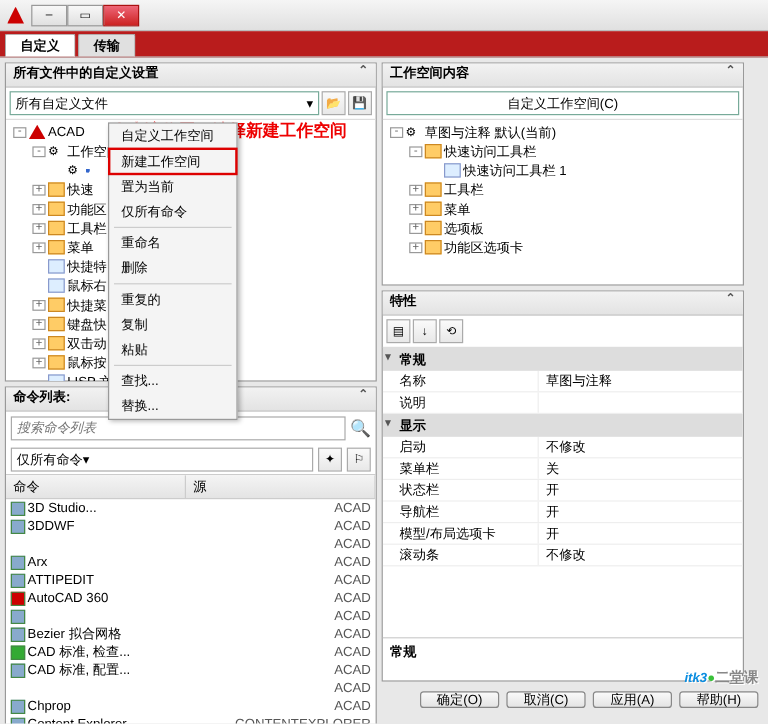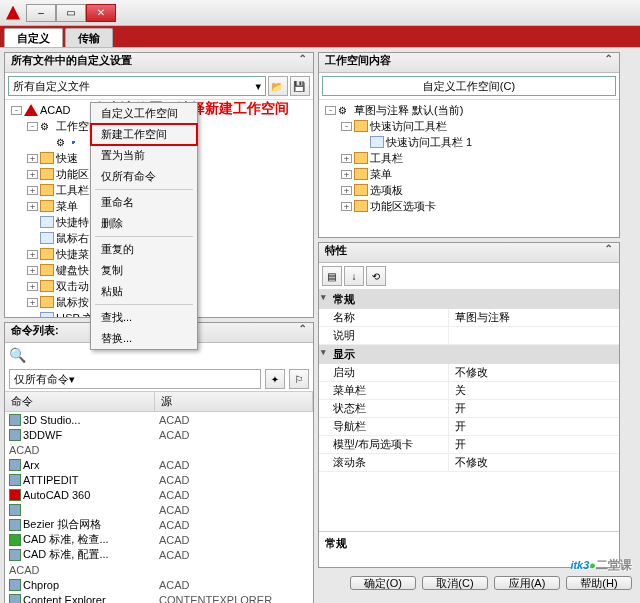--- a/index.html
+++ b/index.html
@@ -48,21 +48,21 @@
 .search-inp { flex: 1; height: 20px; border: 1px solid #aaa; padding: 0 4px; font-style: italic; color: #aaa; }
 .magnify { font-size: 14px; color: #555; }
 
 .filter-row { display: flex; padding: 2px 4px; gap: 4px; align-items: center; }
 .filter-dd { flex: 1; height: 20px; border: 1px solid #aaa; padding: 0 4px; display: flex; align-items: center; }
 
 .table { flex: 1; overflow: auto; border-top: 1px solid #ccc; }
 .thead { display: flex; background: linear-gradient(#f4f4f4,#e4e4e4); border-bottom: 1px solid #ccc; position: sticky; top: 0;}
 .th { padding: 2px 6px; border-right: 1px solid #ccc; }
 .th.c1 { width: 150px; } .th.c2 { flex: 1; }
-.trow { display: flex; height: 15px; align-items: center; }
+.trow { display: flex; height: 15px; align-items: center; text-align: right; }
 .td { padding: 0 4px; overflow: hidden; text-overflow: ellipsis; }
 .td.c1 { width: 150px; display: flex; align-items: center; gap: 2px; } .td.c2 { flex: 1; color: #555; }
 .row-icon { width: 12px; height: 12px; background: #6a6; border: 1px solid #484; display: inline-block; }
 
 .prop-table { flex: 1; overflow: auto; }
 .prop-cat { background: #ddd; padding: 2px 14px; position: relative; font-weight: bold; }
 .prop-cat::before { content: "▾"; position: absolute; left: 2px; font-size: 9px; color: #555; }
 .prop-row { display: flex; border-bottom: 1px solid #eee; }
 .prop-k { width: 130px; padding: 1px 14px; border-right: 1px solid #eee; }
 .prop-v { flex: 1; padding: 1px 6px; }
@@ -204,20 +204,21 @@
           </div>
         </div>
     </div>
 
     <div class="panel cmdlist-panel">
       <div class="panel-header">
         <span>命令列表:</span>
         <span class="chev">⌃</span>
       </div>
       <div class="search-row">
+        <input class="search-inp" placeholder="搜索命令列表" style="">
         <span class="magnify">🔍</span>
       </div>
       <div class="filter-row">
         <div class="filter-dd">
           <span>仅所有命令</span>
           <span>▾</span>
         </div>
         <div class="toolbtn">✦</div>
         <div class="toolbtn">⚐</div>
       </div>

